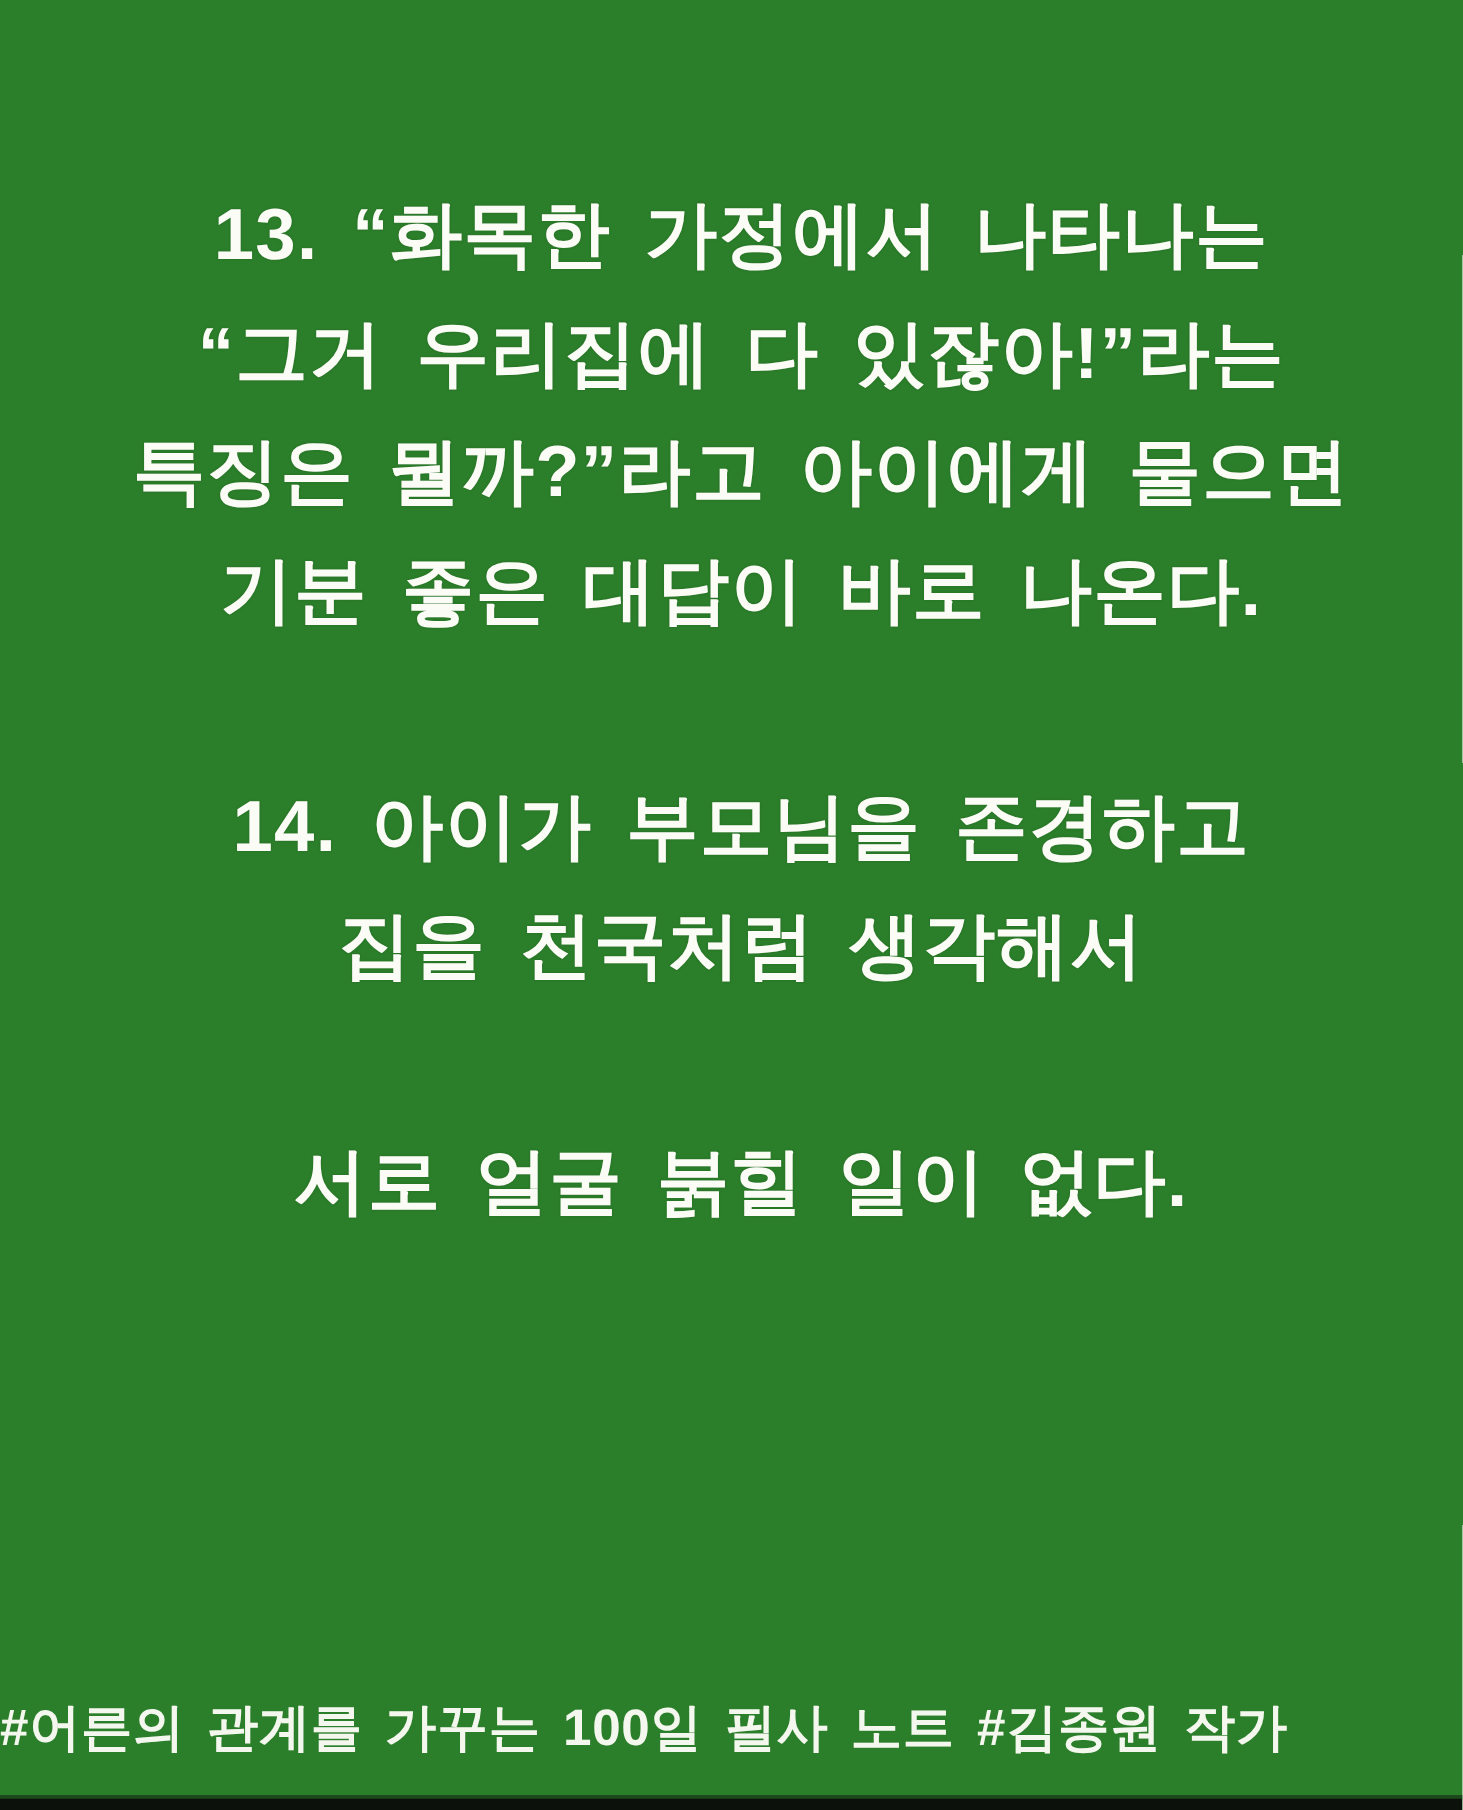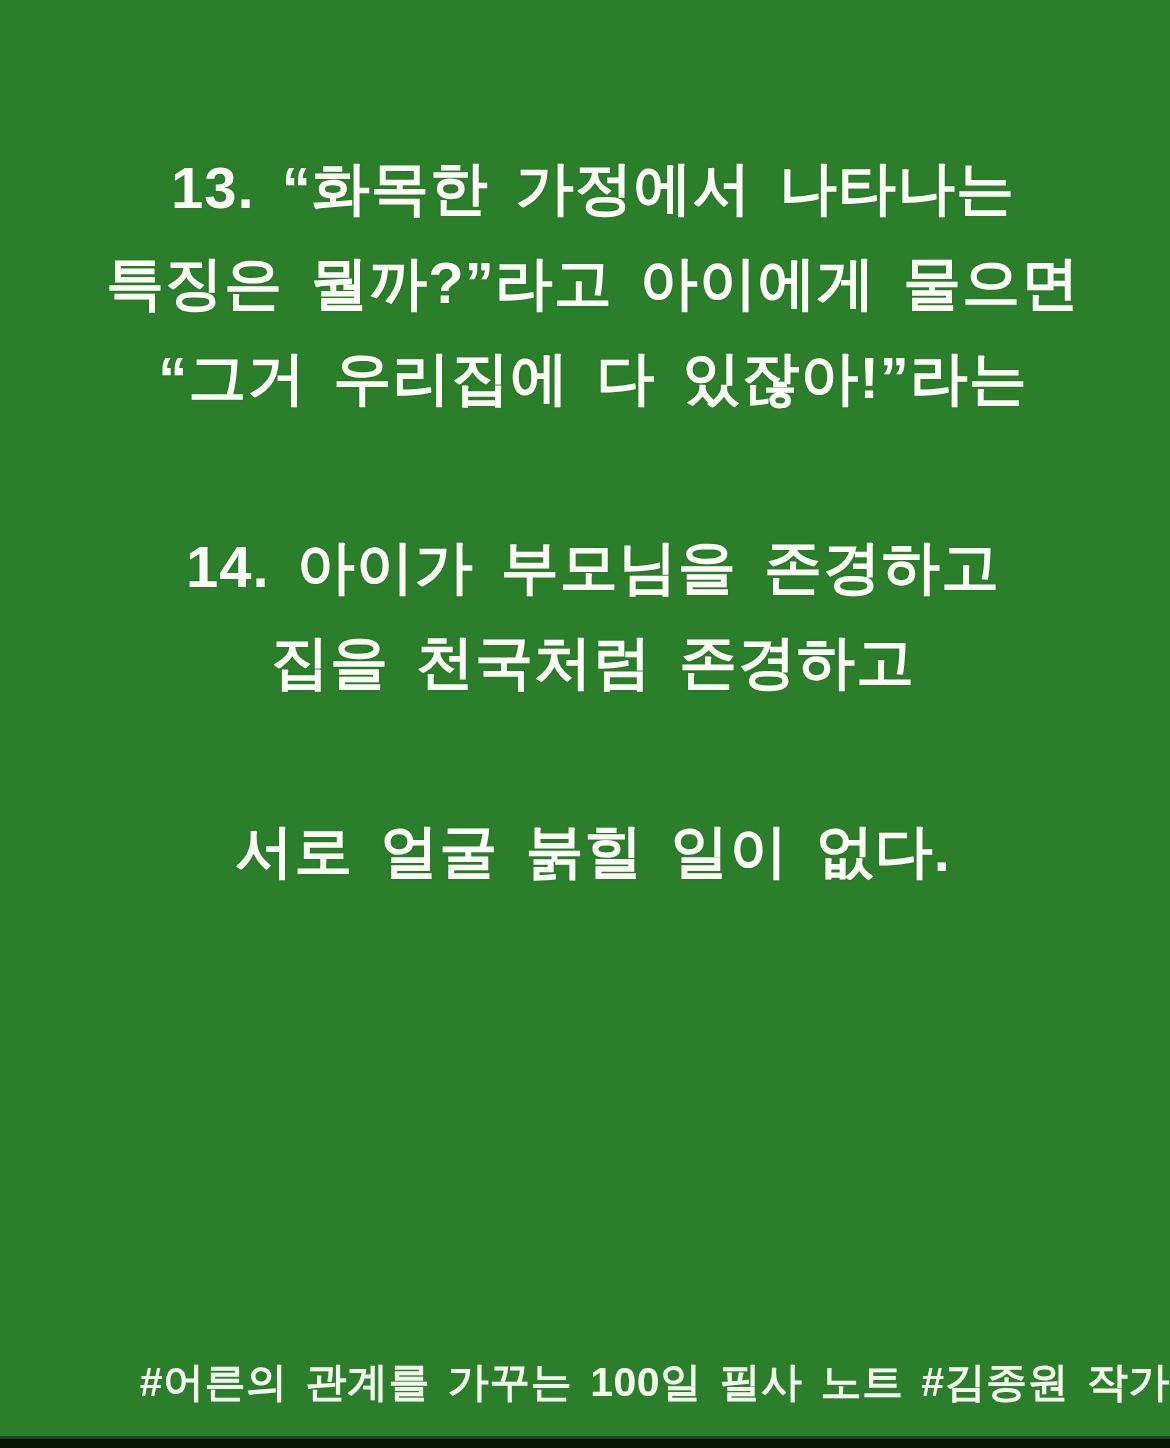--- a/index.html
+++ b/index.html
@@ -33,21 +33,21 @@
     white-space: nowrap;
   }
   .para div {
     text-shadow: 0 0 2px rgba(20, 60, 20, 0.25);
   }
   .footer-hashtags {
     position: absolute;
     left: 0;
     right: 0;
     top: 1356px;
-    text-align: right;
+    text-align: left;
     color: #f4f7ee;
     font-size: 41px;
     font-weight: 700;
     line-height: 52px;
     letter-spacing: 0.5px;
     word-spacing: 6px;
     white-space: nowrap;
   }
   .bottom-bar {
     position: absolute;
@@ -60,27 +60,28 @@
   }
 </style>
 </head>
 <body>
 
 <div class="card">
   <div class="text-stack">
 
     <div class="para">
       <div>13. “화목한 가정에서 나타나는</div>
+      <div>“그거 우리집에 다 있잖아!”라는</div>
       <div>특징은 뭘까?”라고 아이에게 물으면</div>
-      <div>“그거 우리집에 다 있잖아!”라는</div>
+      <div>기분 좋은 대답이 바로 나온다.</div>
     </div>
 
     <div class="para">
       <div>14. 아이가 부모님을 존경하고</div>
-      <div>집을 천국처럼 존경하고</div>
+      <div>집을 천국처럼 생각해서</div>
     </div>
 
     <div class="para">
       <div>서로 얼굴 붉힐 일이 없다.</div>
     </div>
 
   </div>
 
   <div class="footer-hashtags">#어른의 관계를 가꾸는 100일 필사 노트 #김종원 작가</div>
 

